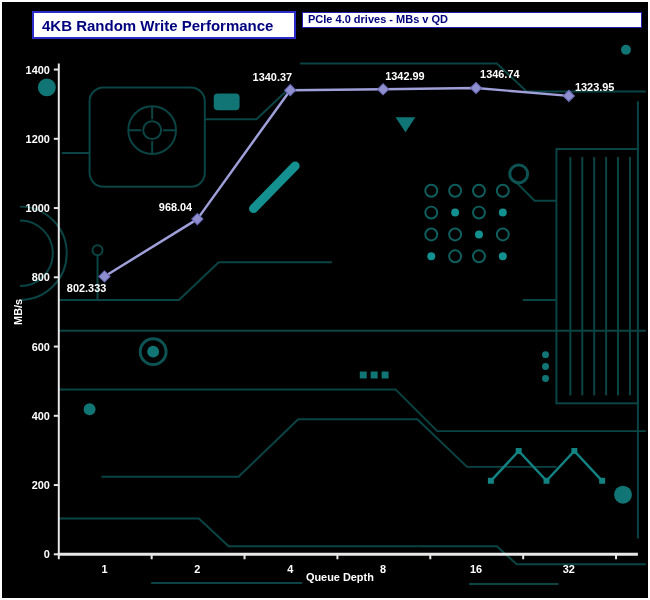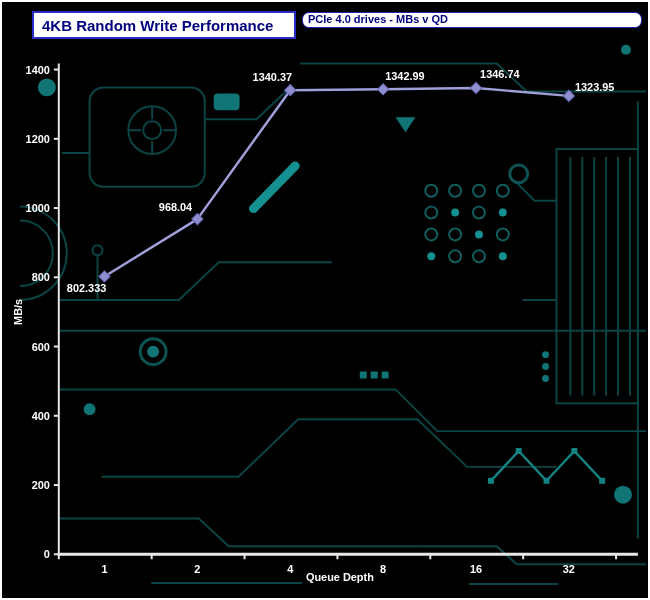--- a/index.html
+++ b/index.html
@@ -31,21 +31,21 @@
     position:absolute;z-index:4;
     left:300px;width:340px;height:16px;
     background:#ffffff;
     border:1px solid #2222b0;
     box-sizing:border-box;
     color:#00007e;
     font-weight:bold;font-size:11px;line-height:13px;
     padding-left:5px;
     white-space:nowrap;
   }
-  .sub-box.first{top:10px;border-radius:7px;}
+  .sub-box.first{top:10px;}
   .sub-box.second{top:26px;}
   .axlbl{fill:#ffffff;font-family:"Liberation Sans",sans-serif;font-size:11px;font-weight:bold;}
   .axtitle{fill:#ffffff;font-family:"Liberation Sans",sans-serif;font-size:11px;font-weight:bold;}
   .ptlbl{fill:#ffffff;font-family:"Liberation Sans",sans-serif;font-size:11px;font-weight:bold;}
 </style>
 </head>
 <body>
 
 <div class="frame">
 

